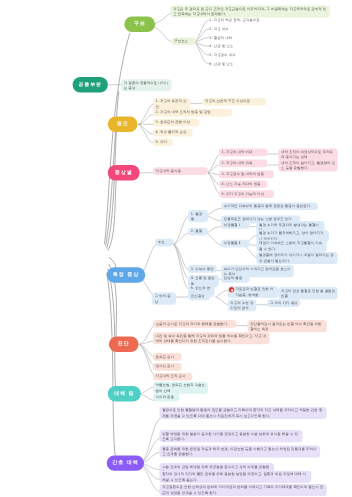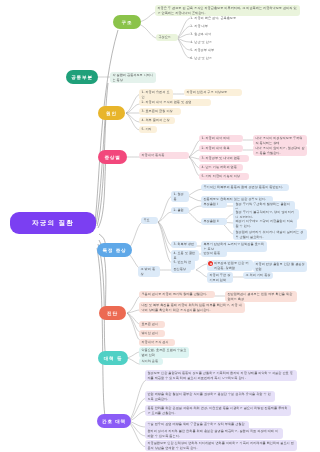--- a/index.html
+++ b/index.html
@@ -149,21 +149,20 @@
     <path class="thin" d="M127,358 C134,360 136,364 140,364"></path>
 
     <path class="thin" d="M128,421 C136,416 138,384 146,380"></path>
     <path class="thin" d="M128,421 C136,418 138,400 146,398"></path>
     <path class="thin" d="M128,421 C136,420 138,412 146,411"></path>
     <path class="thin" d="M128,421 C136,423 138,427 146,427"></path>
     <path class="thin" d="M128,421 C136,426 138,436 146,436"></path>
     <path class="thin" d="M128,421 C136,430 138,446 146,447"></path>
   </svg>
 
-  <div class="node root" style="left:10px;top:212px;width:86px;height:22px;">자궁의 질환</div>
 
   <div class="node topic" style="left:113px;top:15px;width:28px;height:14px;background:#8BC34A;">구조</div>
 
   <div class="node sub multi" style="left:155px;top:5px;width:145px;background:#EAF4DC;">자궁은 두 겹으로 된 근육 조직인 자궁근층으로 이루어지며, 그 바깥쪽에는 자궁외막으로 감싸져 있고 안쪽에는 자궁내막이 존재한다.</div>
 
   <div class="node sub" style="left:156px;top:34px;width:22px;background:#EAF4DC;">구성요소</div>
 
   <div class="node plain" style="left:189px;top:15px;width:70px;">1. 자궁의 벽은 점막, 근육층으로</div>
   <div class="node plain" style="left:189px;top:23px;width:70px;">2. 자궁 내부</div>
   <div class="node plain" style="left:189px;top:31px;width:70px;">3. 혈관과 내막</div>

